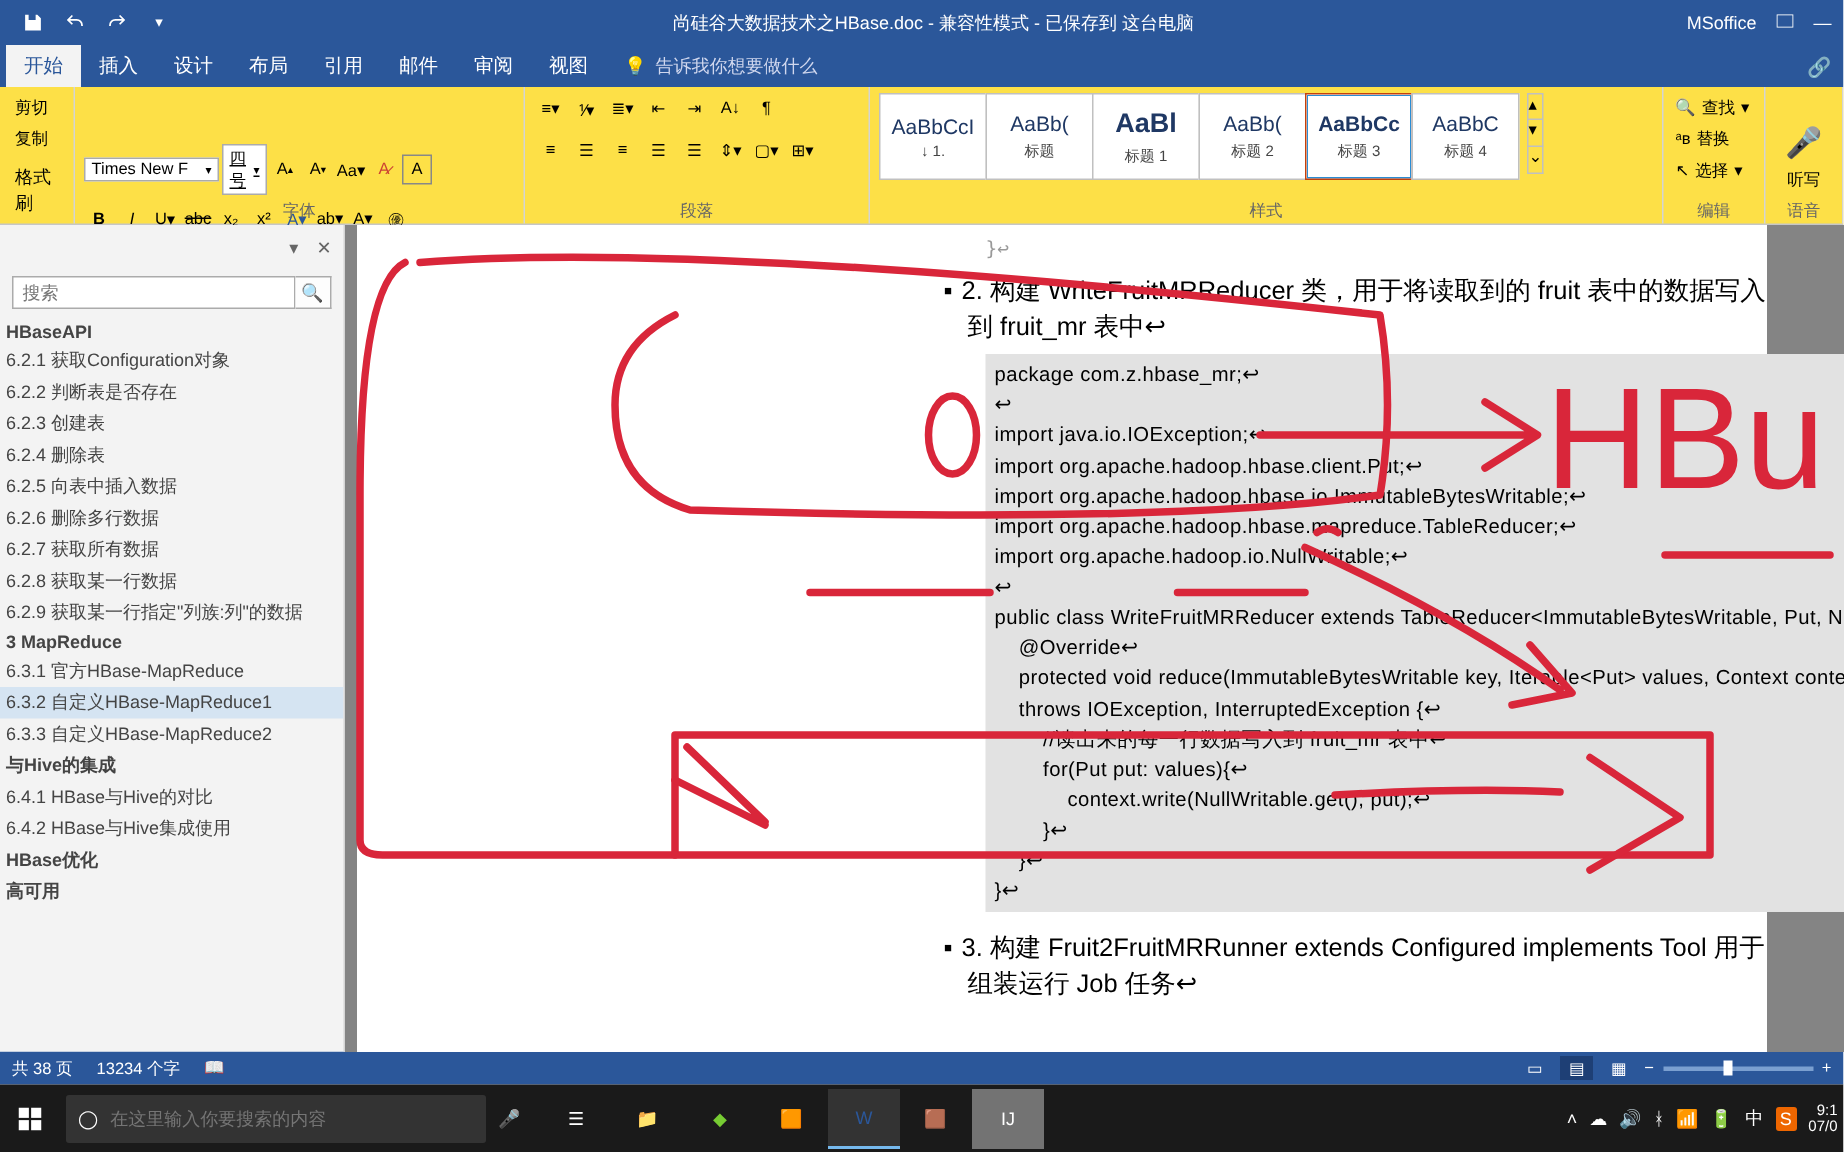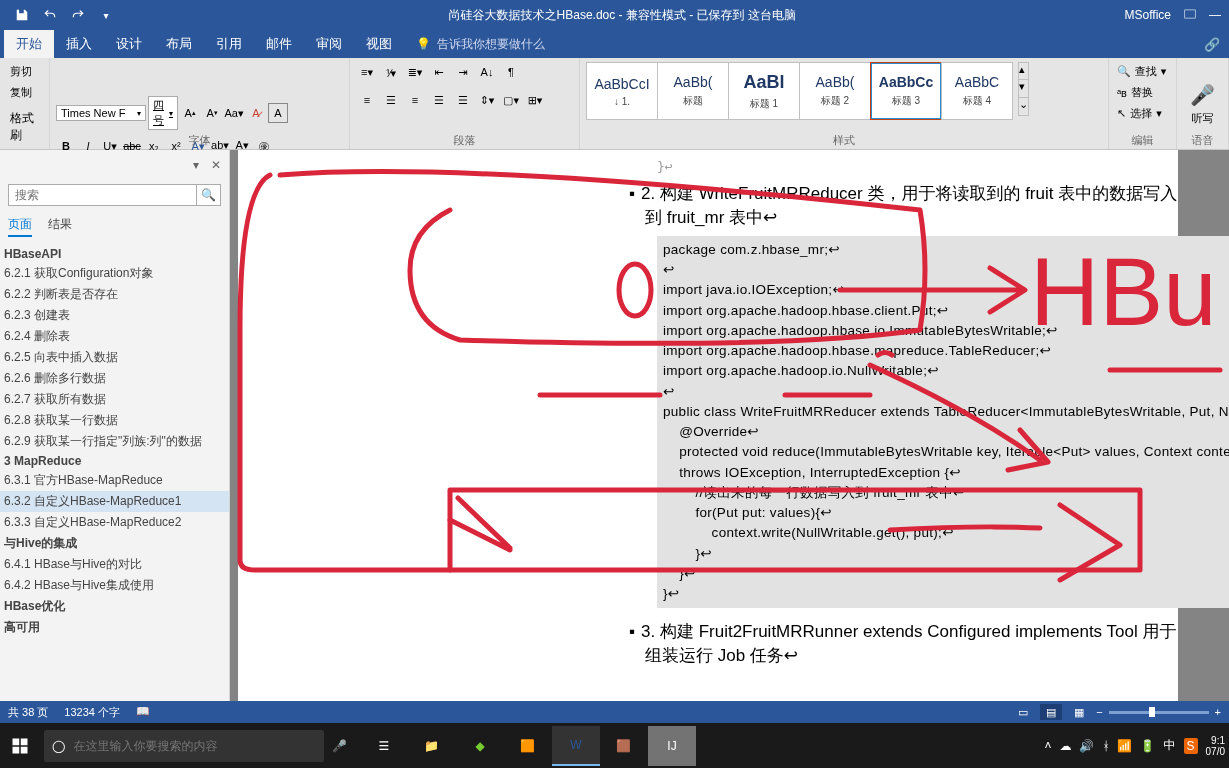--- a/index.html
+++ b/index.html
@@ -10,21 +10,21 @@
 .titlebar .qat span { width: 28px; height: 28px; display: flex; align-items: center; justify-content: center; cursor: pointer; }
 .titlebar .doc-title { flex: 1; text-align: center; }
 .titlebar .right { padding-right: 8px; display: flex; align-items: center; gap: 12px; }
 
 .ribbon-tabs { height: 28px; background: #2b579a; color: #fff; display: flex; align-items: center; padding-left: 4px; font-size: 13px; }
 .ribbon-tabs .tab { padding: 0 12px; height: 28px; display: flex; align-items: center; cursor: pointer; }
 .ribbon-tabs .tab.active { background: #f3f3f3; color: #2b579a; }
 .ribbon-tabs .tell-me { margin-left: 12px; display: flex; align-items: center; color: #d0d7ee; font-size: 12px; }
 .ribbon-tabs .tell-me .bulb { margin-right: 6px; }
 
-.ribbon { height: 92px; background: #e5e5e5; border-bottom: 1px solid #c6c6c6; display: flex; font-size: 11px; }
+.ribbon { height: 92px; background: #fde047; border-bottom: 1px solid #c6c6c6; display: flex; font-size: 11px; }
 .ribbon-group { border-right: 1px solid #d4d4d4; display: flex; flex-direction: column; padding: 2px 6px; position: relative; }
 .ribbon-group .label { position: absolute; bottom: 1px; left: 0; right: 0; text-align: center; color: #666; font-size: 11px; }
 .ribbon-group .inner { flex: 1; display: flex; align-items: flex-start; gap: 4px; padding-top: 2px; }
 
 .clipboard .inner { flex-direction: column; gap: 2px; align-items: flex-start; }
 .clipboard .item { padding: 2px 4px; cursor: pointer; font-size: 11px; }
 
 .font-group { width: 300px; }
 .font-row { display: flex; gap: 2px; align-items: center; margin-bottom: 2px; }
 .font-row .combo { border: 1px solid #ababab; background: #fff; padding: 1px 4px; font-size: 11px; display: flex; align-items: center; justify-content: space-between; }
@@ -276,24 +276,20 @@
 
 <div class="workspace">
   <div class="nav-pane">
     <div class="nav-header">
       <span>▾</span>
       <span>✕</span>
     </div>
     <div class="nav-search">
       <input placeholder="搜索" style="">
       <div class="go">🔍</div>
-    </div>
-    <div class="nav-tabs">
-      <span class="active">页面</span>
-      <span>结果</span>
     </div>
     <div class="nav-tree" id="nav-tree">
         <div class="item lv1">HBaseAPI</div>
         <div class="item lv2">6.2.1 获取Configuration对象</div>
         <div class="item lv2">6.2.2 判断表是否存在</div>
         <div class="item lv2">6.2.3 创建表</div>
         <div class="item lv2">6.2.4 删除表</div>
         <div class="item lv2">6.2.5 向表中插入数据</div>
         <div class="item lv2">6.2.6 删除多行数据</div>
         <div class="item lv2">6.2.7 获取所有数据</div>

